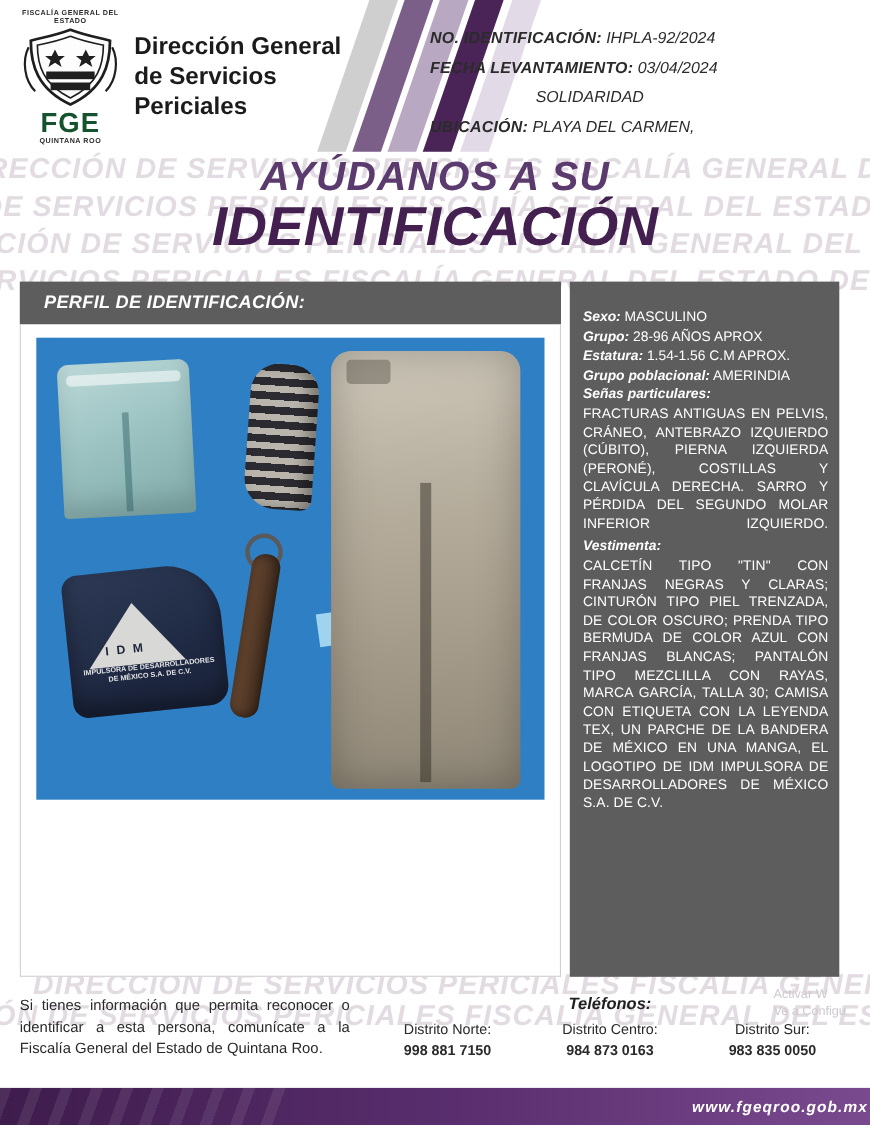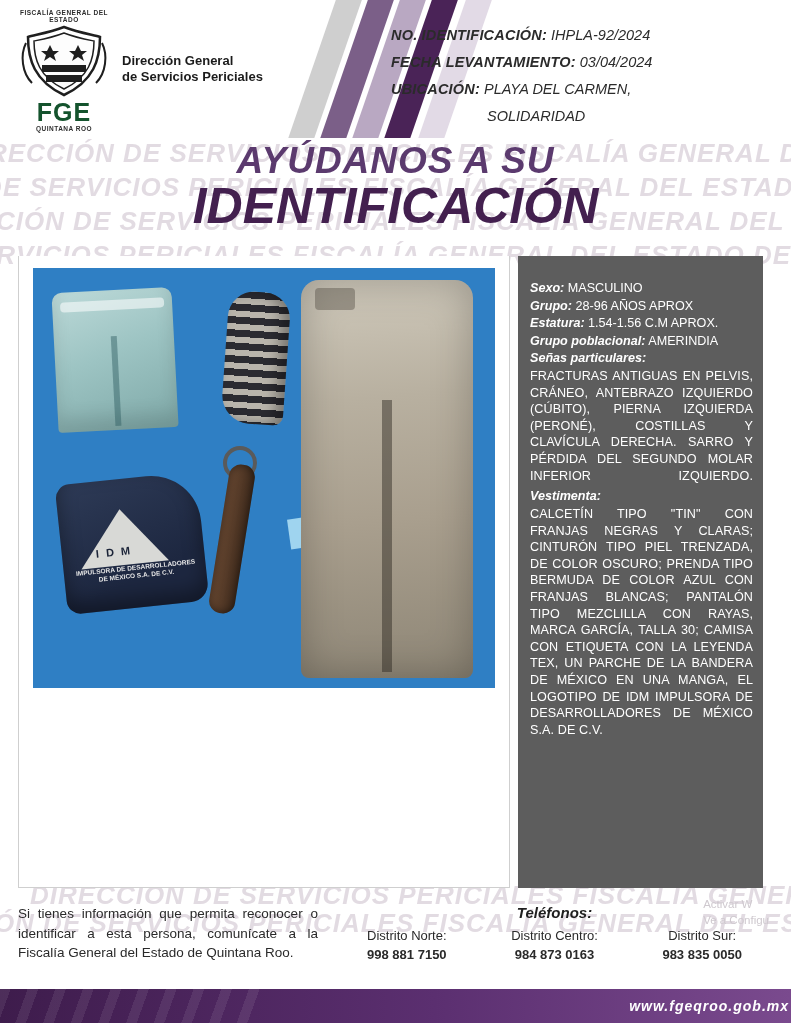--- a/index.html
+++ b/index.html
@@ -88,21 +88,21 @@
   .crest-fge {
     text-align: center;
     font-size: 25px;
     font-weight: bold;
     color: #14532d;
     letter-spacing: 1px;
     line-height: 1;
     margin-top: 1px;
   }
   .hdr-dept {
-    font-size: 13px;
+    font-size: 22px;
     font-weight: bold;
     color: #1b1b1b;
     line-height: 1.25;
   }
   .hdr-diagonals {
     position: absolute;
     left: 300px;
     top: 0;
     width: 200px;
     height: 138px;
@@ -479,36 +479,37 @@
 
     <div class="hdr-right">
       <div class="line">
         <b>NO. IDENTIFICACIÓN:</b>
         <span>IHPLA-92/2024</span>
       </div>
       <div class="line">
         <b>FECHA LEVANTAMIENTO:</b>
         <span>03/04/2024</span>
       </div>
+      <div class="line indent">SOLIDARIDAD</div>
       <div class="line">
         <b>UBICACIÓN:</b>
         <span>PLAYA DEL CARMEN,</span>
       </div>
-      <div class="line indent">SOLIDARIDAD</div>
     </div>
   </div>
 
   <div class="title-block">
     <div class="title-1">AYÚDANOS A SU</div>
     <div class="title-2">IDENTIFICACIÓN</div>
   </div>
 
   <div class="body-area">
 
     <div class="left-col">
+      <div class="perfil-bar">PERFIL DE IDENTIFICACIÓN:</div>
       <div class="photo-frame">
         <div class="photo">
           <div class="ph-shorts"></div>
           <div class="ph-sock"></div>
           <div class="ph-cap">
             <div class="tri"></div>
             <div class="idm">I D M</div>
             <div class="idm-sub">IMPULSORA DE DESARROLLADORES DE MÉXICO S.A. DE C.V.</div>
           </div>
           <div class="ph-ring"></div>

